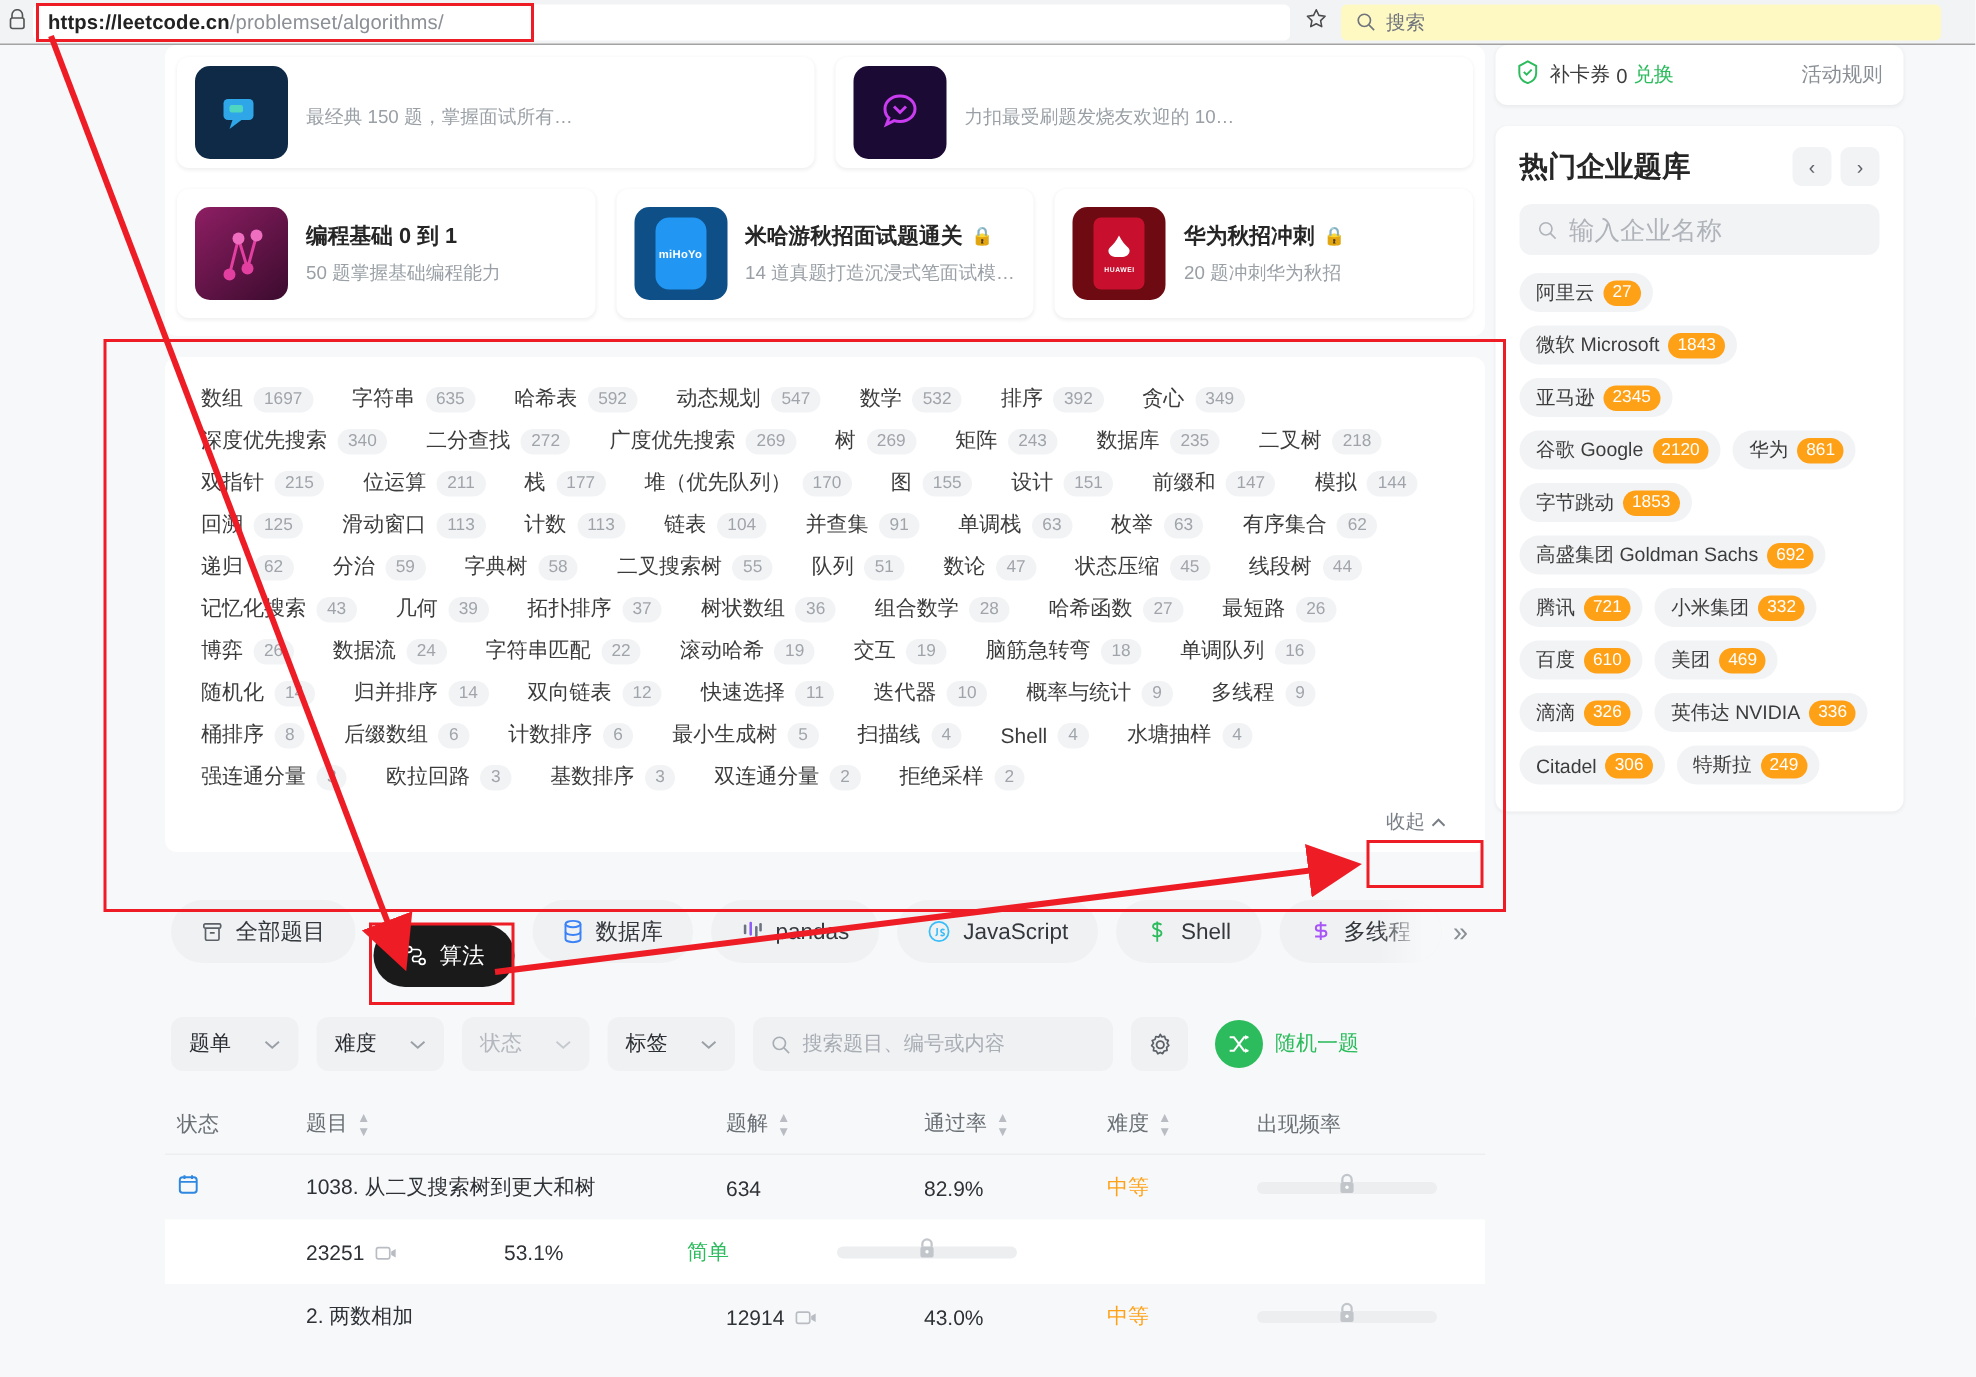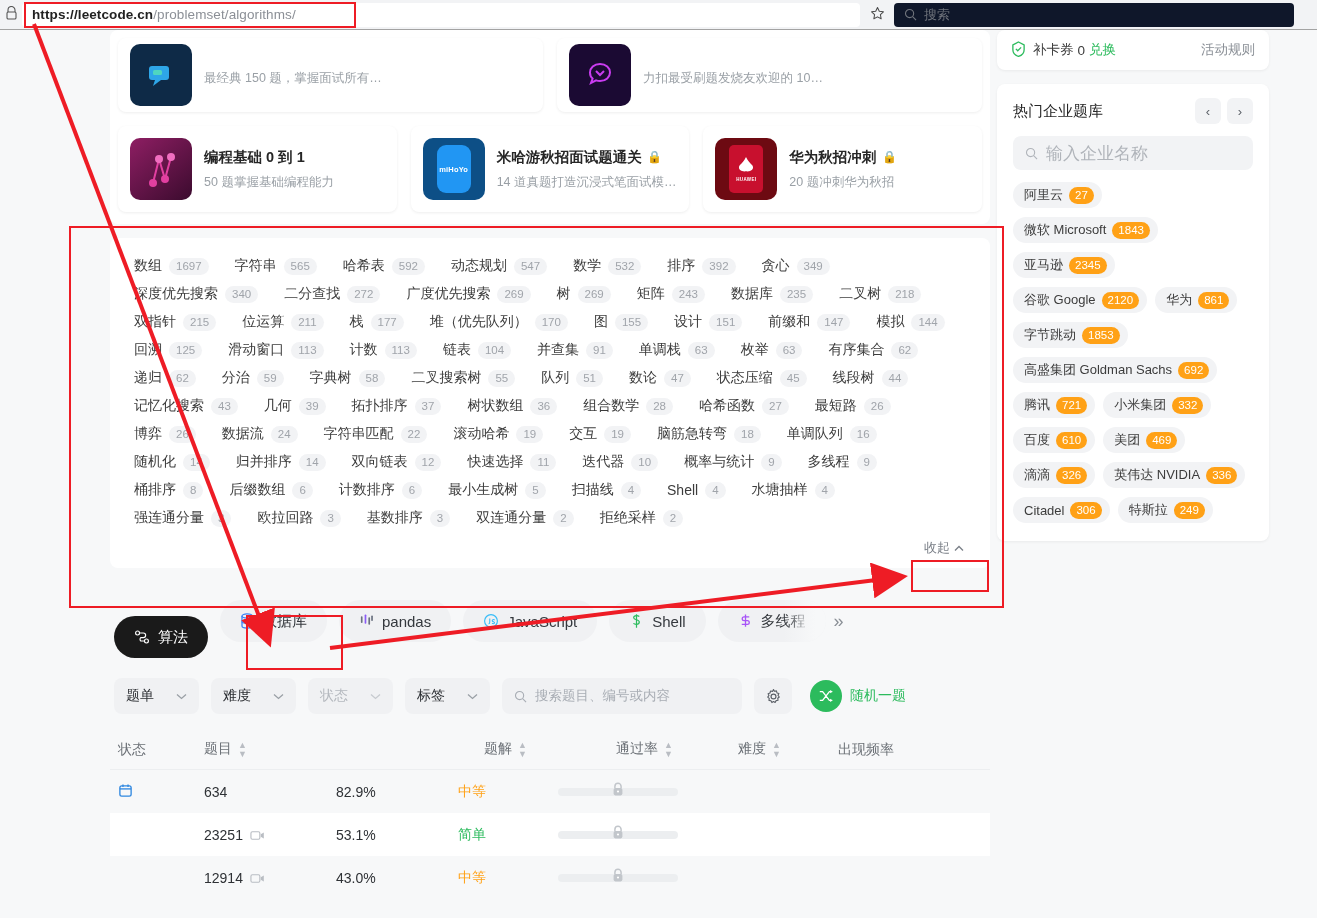--- a/index.html
+++ b/index.html
@@ -20,21 +20,21 @@
   .chrome .lock-ic { width: 22px; text-align: center; color: #555; font-size: 13px; }
   .urlbar {
     flex: 0 0 auto; width: 838px; height: 24px; background: #ffffff;
     border-radius: 4px; display: flex; align-items: center;
     padding: 0 10px; font-size: 13.5px; color: #8b8f96; letter-spacing: .1px;
   }
   .urlbar .host { color: #222; font-weight: 600; }
   .urlbar .rest { color: #8b8f96; }
   .star-btn { width: 34px; text-align: center; color: #4a4a4a; font-size: 15px; }
   .searchbar {
-    width: 400px; height: 24px; background: #0f172a; border-radius: 4px;
+    width: 400px; height: 24px; background: #fef9c3; border-radius: 4px;
     display: flex; align-items: center; gap: 7px; padding: 0 10px;
     font-size: 13px; color: #70747c;
   }
 
   
   .content { position: absolute; top: 30px; left: 0; width: 1317px; height: 888px; background: #f7f8f9; }
 
   .main-col { position: absolute; left: 110px; top: 0; width: 880px; }
   .side-col { position: absolute; left: 997px; top: 0; width: 272px; }
   .card-row { display: flex; gap: 14px; padding: 0 0 0 0; }
@@ -137,21 +137,21 @@
   
   .side-card { background: #fff; border-radius: 8px; box-shadow: 0 1px 3px rgba(0,0,0,.06); }
   .coupon { height: 40px; display: flex; align-items: center; padding: 0 14px; font-size: 13.5px; color: #3c3c3c; }
   .coupon .hexa { color: #2cbb5d; font-size: 15px; margin-right: 7px; }
   .coupon .num { margin: 0 4px; color: #3c3c3c; }
   .coupon .redeem { color: #2cbb5d; cursor: pointer; }
   .coupon .rules { margin-left: auto; color: #8a8f96; cursor: pointer; }
 
   .comp-card { margin-top: 14px; padding: 14px 16px 18px 16px; }
   .comp-head { display: flex; align-items: center; }
-  .comp-title { font-size: 15px; color: #262626; font-weight: 400; }
+  .comp-title { font-size: 19px; color: #262626; font-weight: 700; }
   .navbtns { margin-left: auto; display: flex; gap: 6px; }
   .navbtn {
     width: 26px; height: 26px; border-radius: 6px; background: #f2f3f5;
     display: flex; align-items: center; justify-content: center;
     color: #5c6168; font-size: 13px; cursor: pointer;
   }
   .comp-search {
     margin-top: 12px; height: 34px; border-radius: 8px; background: #f2f3f5;
     display: flex; align-items: center; gap: 8px; padding: 0 12px;
     font-size: 17px; color: #b0b4ba;
@@ -288,21 +288,21 @@
       </div>
 
       <div class="tagbox" style="margin-top:14px;">
         <div class="tagrow" id="tagrow">
             <div class="tag">
               <span>数组</span>
               <span class="cnt">1697</span>
             </div>
             <div class="tag">
               <span>字符串</span>
-              <span class="cnt">565</span>
+              <span class="cnt">635</span>
             </div>
             <div class="tag">
               <span>哈希表</span>
               <span class="cnt">592</span>
             </div>
             <div class="tag">
               <span>动态规划</span>
               <span class="cnt">547</span>
             </div>
             <div class="tag">
@@ -577,20 +577,28 @@
         <div style="height:26px"></div>
         <div class="collapse-btn">
           <span>收起</span>
           <svg width="10" height="7" viewBox="0 0 10 7">
               <path d="M1 5.5L5 1.5l4 4" fill="none" stroke="#7a7f87" stroke-width="1.3"></path>
             </svg>
         </div>
       </div>
 
       <div class="chips">
+        <div class="chip">
+          <svg width="15" height="15" viewBox="0 0 16 16">
+              <rect x="2" y="2" width="12" height="3" rx="1" fill="none" stroke="#5c6168" stroke-width="1.2"></rect>
+              <path d="M3.2 5.5v7.2a1 1 0 001 1h7.6a1 1 0 001-1V5.5" fill="none" stroke="#5c6168" stroke-width="1.2"></path>
+              <line x1="6.3" y1="8.4" x2="9.7" y2="8.4" stroke="#5c6168" stroke-width="1.2"></line>
+            </svg>
+          <span>全部题目</span>
+        </div>
         <div class="chip active">
           <svg width="16" height="16" viewBox="0 0 18 18">
               <circle cx="4" cy="4.5" r="2.2" fill="none" stroke="#fff" stroke-width="1.3"></circle>
               <circle cx="14" cy="13.5" r="2.2" fill="none" stroke="#fff" stroke-width="1.3"></circle>
               <path d="M6.2 4.5h4.3a2.6 2.6 0 010 5.2H7.6a2.6 2.6 0 000 3.8h4.2" fill="none" stroke="#fff" stroke-width="1.3"></path>
             </svg>
           <span>算法</span>
         </div>
         <div class="chip">
           <svg width="14" height="16" viewBox="0 0 14 16">
@@ -692,20 +700,21 @@
           <div class="c-freq">出现频率</div>
         </div>
         <div id="tbody">
             <div class="trow">
               <div class="c-status"><span class="cal-ic"><svg width="15" height="15" viewBox="0 0 16 16">
                     <rect x="2" y="3" width="12" height="11" rx="2" fill="none" stroke="#2e87e0" stroke-width="1.4"></rect>
                     <line x1="2" y1="6.3" x2="14" y2="6.3" stroke="#2e87e0" stroke-width="1.4"></line>
                     <line x1="5.3" y1="1.6" x2="5.3" y2="4.2" stroke="#2e87e0" stroke-width="1.4"></line>
                     <line x1="10.7" y1="1.6" x2="10.7" y2="4.2" stroke="#2e87e0" stroke-width="1.4"></line>
                   </svg></span></div>
+              <div class="c-title"><span>1038. 从二叉搜索树到更大和树</span></div>
               <div class="c-sol"><span>634</span></div>
               <div class="c-rate">82.9%</div>
               <div class="c-diff d-medium">中等</div>
               <div class="c-freq">
                 <div class="freqbar">
                   <span class="lk2"><svg width="13" height="15" viewBox="0 0 13 15">
                       <path d="M3.4 6.2V4.4a3.1 3.1 0 016.2 0v1.8" fill="none" stroke="#c2c6cb" stroke-width="1.5"></path>
                       <rect x="2.1" y="6" width="8.8" height="7.4" rx="1.8" fill="#c2c6cb"></rect>
                       <circle cx="6.5" cy="9.5" r="1.1" fill="#fff"></circle>
                     </svg></span>
@@ -725,20 +734,21 @@
                   <span class="lk2"><svg width="13" height="15" viewBox="0 0 13 15">
                       <path d="M3.4 6.2V4.4a3.1 3.1 0 016.2 0v1.8" fill="none" stroke="#c2c6cb" stroke-width="1.5"></path>
                       <rect x="2.1" y="6" width="8.8" height="7.4" rx="1.8" fill="#c2c6cb"></rect>
                       <circle cx="6.5" cy="9.5" r="1.1" fill="#fff"></circle>
                     </svg></span>
                 </div>
               </div>
             </div>
             <div class="trow">
               <div class="c-status"></div>
+              <div class="c-title"><span>2. 两数相加</span></div>
               <div class="c-sol"><span>12914</span><span><svg width="15" height="11" viewBox="0 0 16 11" style="margin-left:7px;vertical-align:-1px">
                     <rect x="1" y="1.5" width="9.5" height="8" rx="1.5" fill="none" stroke="#b9bdc3" stroke-width="1.2"></rect>
                     <path d="M11.5 4.2l3.2-1.8v6.2l-3.2-1.8z" fill="#b9bdc3"></path>
                   </svg></span></div>
               <div class="c-rate">43.0%</div>
               <div class="c-diff d-medium">中等</div>
               <div class="c-freq">
                 <div class="freqbar">
                   <span class="lk2"><svg width="13" height="15" viewBox="0 0 13 15">
                       <path d="M3.4 6.2V4.4a3.1 3.1 0 016.2 0v1.8" fill="none" stroke="#c2c6cb" stroke-width="1.5"></path>

